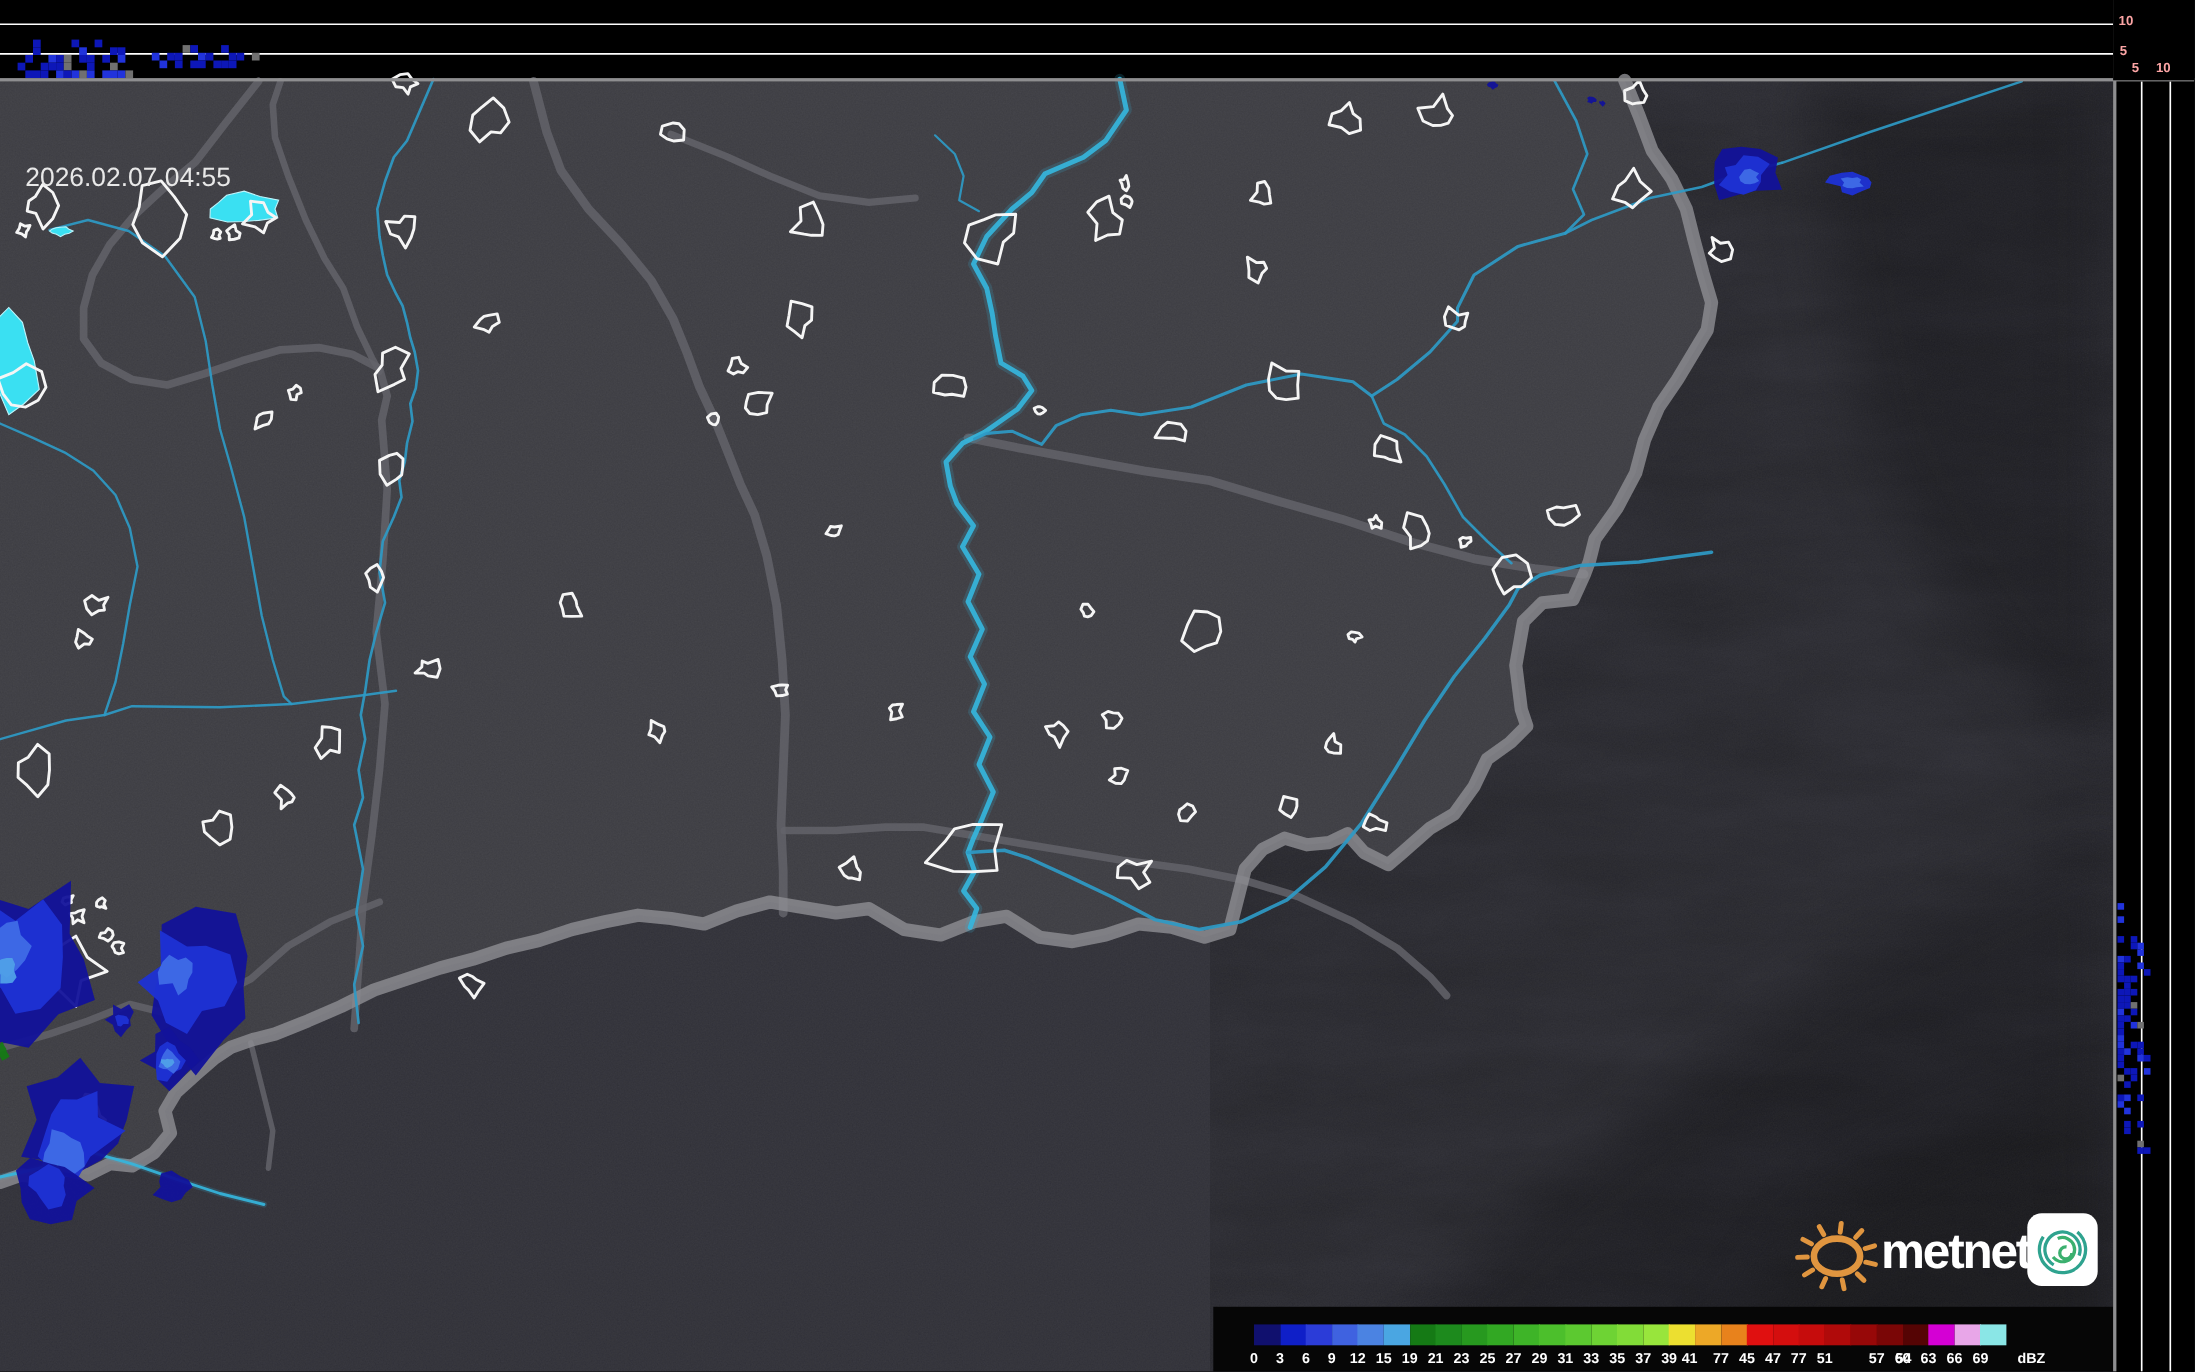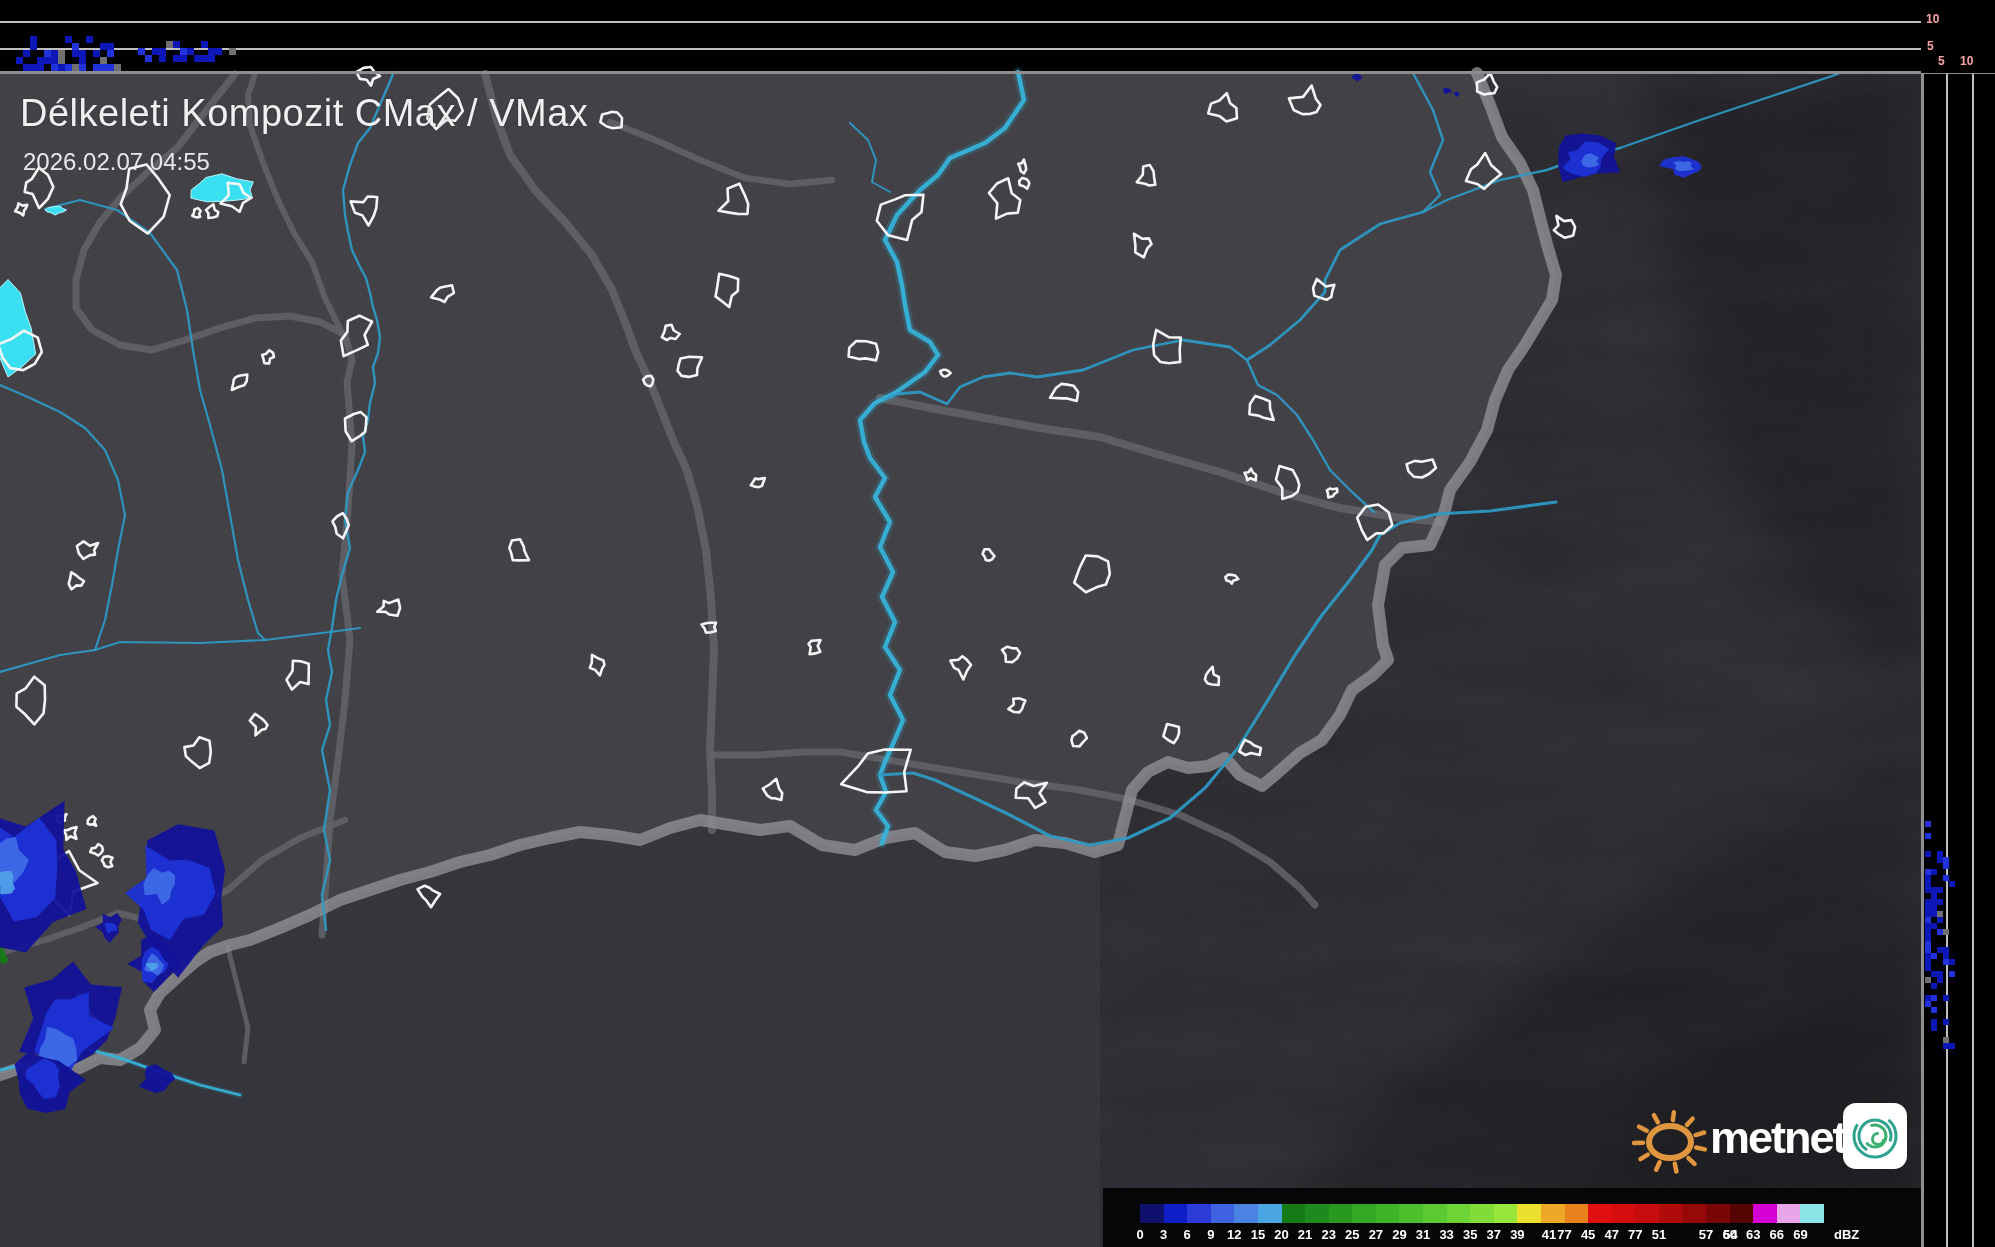--- a/index.html
+++ b/index.html
@@ -325,21 +325,20 @@
           <path d="M1614.0,157.0L1620.1,172.4L1596.3,173.5L1583.0,176.4L1562.8,182.1L1558.4,167.2L1558.3,157.0L1558.9,147.0L1565.7,135.5L1583.0,133.4L1600.4,135.4L1616.3,143.2Z" fill="#12129a" fill-opacity="0.95"></path>
           <path d="M1601.0,159.0L1600.7,165.5L1596.3,173.0L1585.0,177.0L1572.7,174.2L1562.6,168.2L1570.5,159.0L1568.0,152.0L1577.8,150.1L1585.0,141.2L1598.3,142.6L1608.9,149.1Z" fill="#1e31d4" fill-opacity="0.95"></path>
           <path d="M1596.4,161.0L1599.2,164.5L1595.3,166.6L1591.0,167.6L1586.2,167.2L1582.2,164.8L1581.0,161.0L1583.3,157.7L1585.8,154.3L1591.0,153.3L1595.2,155.6L1599.2,157.5Z" fill="#3f6ce6" fill-opacity="0.95"></path>
           <path d="M1701.4,166.0L1699.9,170.8L1692.5,173.8L1684.0,177.7L1674.5,174.7L1673.2,169.3L1659.1,166.0L1663.5,159.8L1674.2,157.1L1684.0,156.2L1691.5,159.1L1698.3,161.6Z" fill="#1e31d4" fill-opacity="0.95"></path>
           <path d="M1690.5,166.0L1694.4,169.6L1688.1,170.3L1684.0,171.1L1679.2,171.0L1674.9,169.1L1676.4,166.0L1673.3,162.3L1679.4,161.2L1684.0,161.9L1688.6,161.2L1692.0,163.2Z" fill="#3f6ce6" fill-opacity="0.95"></path>
           <path d="M1362.2,77.0L1361.3,79.0L1359.2,80.1L1357.0,81.6L1355.2,79.5L1353.0,78.9L1351.6,77.0L1353.1,75.2L1355.0,74.3L1357.0,73.9L1359.0,74.2L1359.9,75.6Z" fill="#12129a" fill-opacity="0.95"></path>
           <path d="M1451.7,91.0L1450.9,92.7L1448.4,92.8L1447.0,94.3L1445.2,93.4L1442.8,92.8L1444.0,91.0L1442.8,89.2L1444.5,87.8L1447.0,87.9L1449.0,88.5L1450.6,89.5Z" fill="#12129a" fill-opacity="0.95"></path>
           <path d="M1459.6,94.0L1458.8,95.1L1458.1,96.0L1457.0,97.0L1455.9,95.9L1455.2,95.0L1454.1,94.0L1453.6,92.0L1456.0,92.3L1457.0,91.3L1458.0,92.3L1458.9,92.9Z" fill="#12129a" fill-opacity="0.95"></path>
         </g>
       </svg>
-    <div id="mapTitle">Délkeleti Kompozit CMax / VMax</div>
     <div id="mapTime">2026.02.07 04:55</div>
 
     <div id="cbPanel">
       <div id="cbBar">
           <div class="sw" style="left: 0px; width: 24.0862px; background: rgb(16, 16, 110);"></div>
           <div class="sw" style="left: 23.5862px; width: 24.0862px; background: rgb(15, 31, 200);"></div>
           <div class="sw" style="left: 47.1724px; width: 24.0862px; background: rgb(43, 60, 216);"></div>
           <div class="sw" style="left: 70.7586px; width: 24.0862px; background: rgb(63, 98, 224);"></div>
           <div class="sw" style="left: 94.3448px; width: 24.0862px; background: rgb(75, 131, 226);"></div>
           <div class="sw" style="left: 117.931px; width: 24.0862px; background: rgb(74, 166, 226);"></div>
@@ -367,32 +366,32 @@
           <div class="sw" style="left: 636.828px; width: 24.0862px; background: rgb(232, 166, 232);"></div>
           <div class="sw" style="left: 660.414px; width: 24.0862px; background: rgb(138, 230, 230);"></div>
         </div>
       <span id="cbUnit" style="left: 731px;">dBZ</span>
     <span class="cbt" style="left: 37px;">0</span>
         <span class="cbt" style="left: 60.5862px;">3</span>
         <span class="cbt" style="left: 84.1724px;">6</span>
         <span class="cbt" style="left: 107.759px;">9</span>
         <span class="cbt" style="left: 131.345px;">12</span>
         <span class="cbt" style="left: 154.931px;">15</span>
-        <span class="cbt" style="left: 178.517px;">20</span>
+        <span class="cbt" style="left: 178.517px;">19</span>
         <span class="cbt" style="left: 202.103px;">21</span>
         <span class="cbt" style="left: 225.69px;">23</span>
         <span class="cbt" style="left: 249.276px;">25</span>
         <span class="cbt" style="left: 272.862px;">27</span>
         <span class="cbt" style="left: 296.448px;">29</span>
         <span class="cbt" style="left: 320.034px;">31</span>
         <span class="cbt" style="left: 343.621px;">33</span>
         <span class="cbt" style="left: 367.207px;">35</span>
         <span class="cbt" style="left: 390.793px;">37</span>
         <span class="cbt" style="left: 414.379px;">39</span>
-        <span class="cbt" style="left: 446px;">41</span>
+        <span class="cbt" style="left: 433px;">41</span>
         <span class="cbt" style="left: 461.552px;">77</span>
         <span class="cbt" style="left: 485.138px;">45</span>
         <span class="cbt" style="left: 508.724px;">47</span>
         <span class="cbt" style="left: 532.31px;">77</span>
         <span class="cbt" style="left: 555.897px;">51</span>
         <span class="cbt" style="left: 579.483px; margin-left: 48px;">54</span>
         <span class="cbt" style="left: 603.069px;">57</span>
         <span class="cbt" style="left: 626.655px;">60</span>
         <span class="cbt" style="left: 650.241px;">63</span>
         <span class="cbt" style="left: 673.828px;">66</span>

